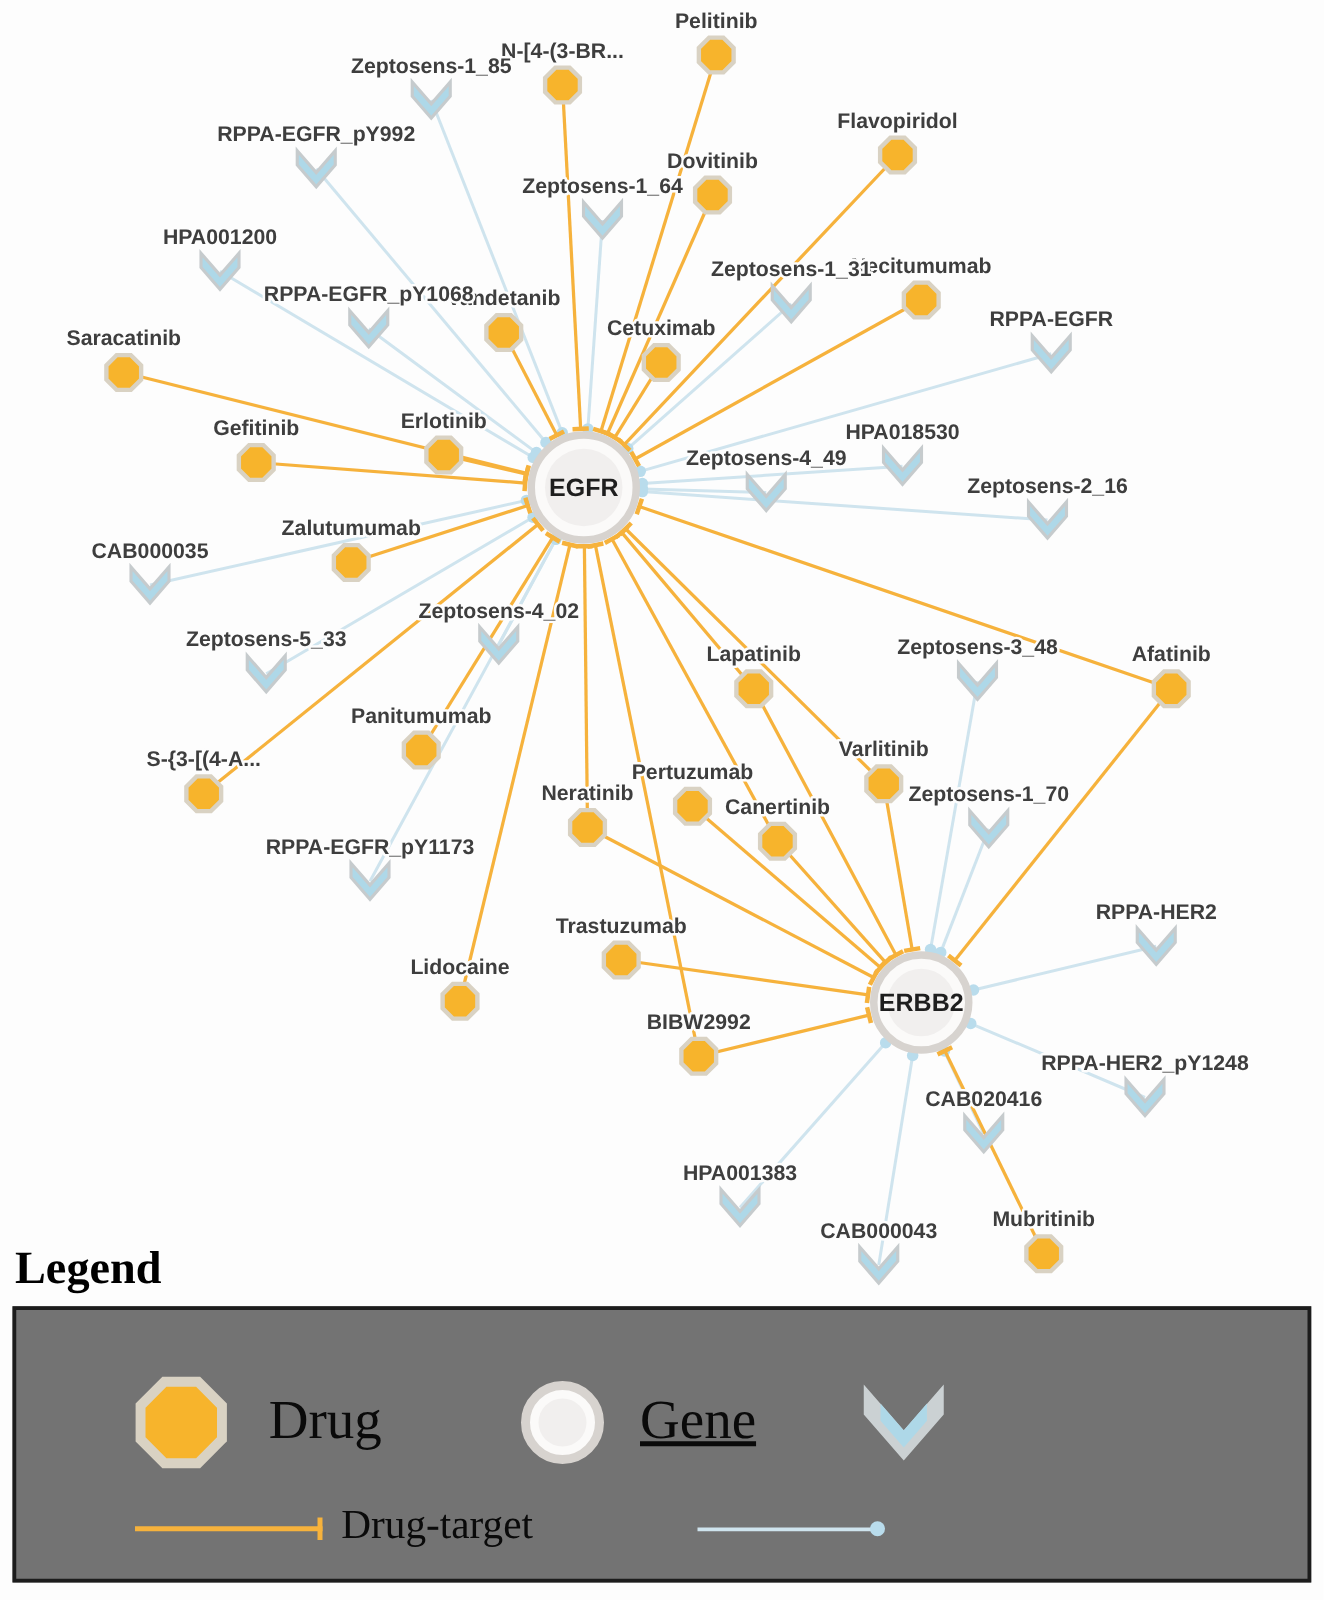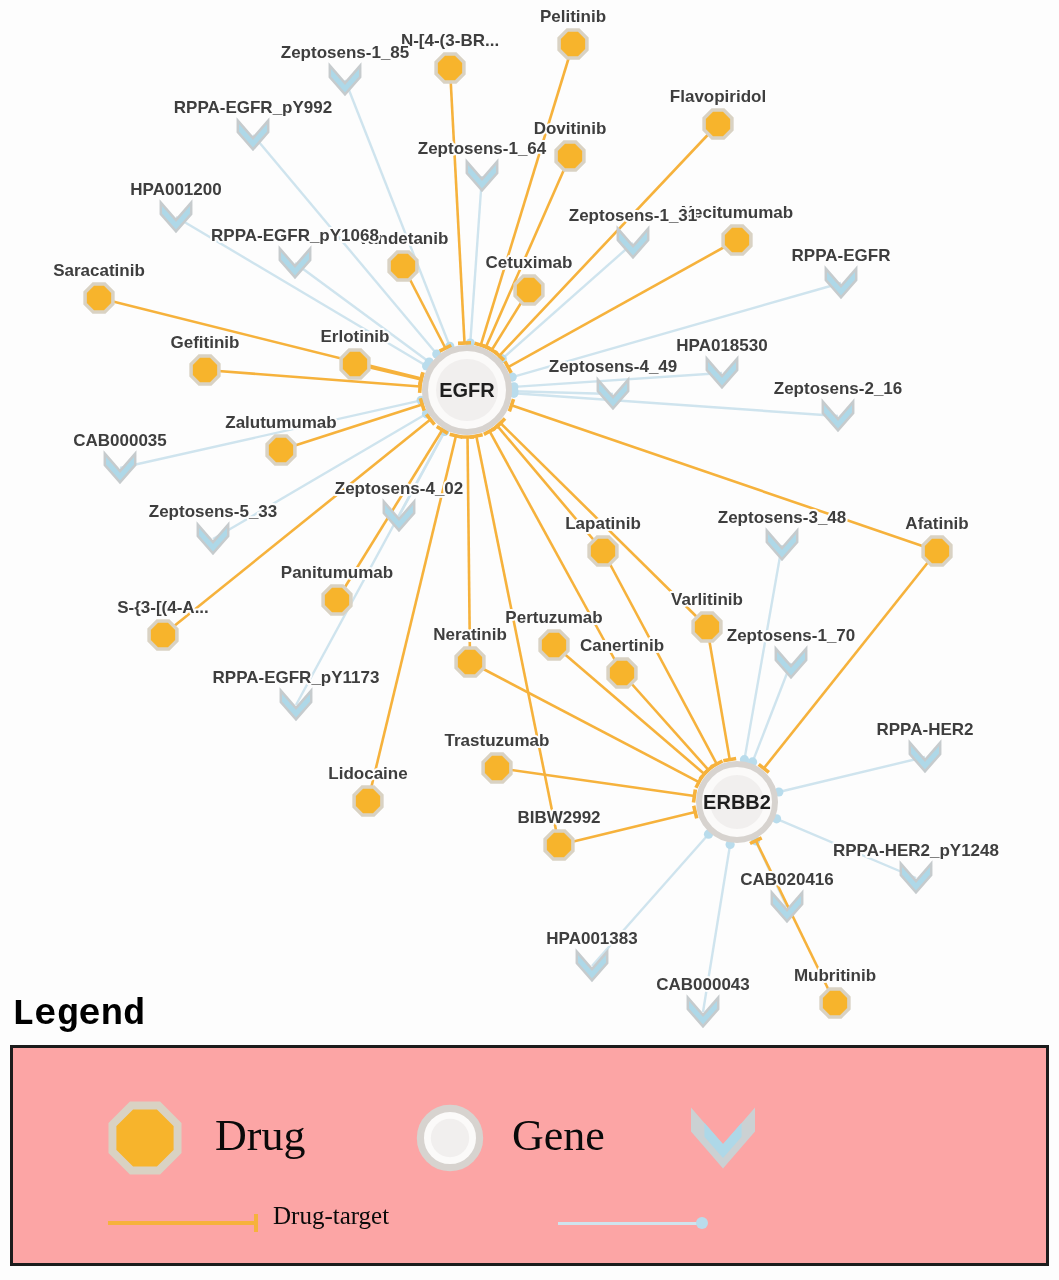--- a/index.html
+++ b/index.html
@@ -27,45 +27,45 @@
     font-family: "Liberation Sans", sans-serif;
     font-weight: bold;
     font-size: 20px;
     fill: #1e1e1e;
     text-anchor: middle;
   }
   .legend-title {
     position: absolute;
     left: 12px;
     top: 993px;
-    font-family: Liberation Mono, monospace;
+    font-family: Liberation Serif, serif;
     font-weight: bold;
     font-size: 37px;
     color: #000000;
   }
   .legend-box {
     position: absolute;
     left: 10px;
     top: 1045px;
     width: 1033px;
     height: 215px;
     border: 3px solid #1c1c1c;
-    background: #fca5a5;
+    background: #737373;
   }
   .lg-abs { position: absolute; }
   .lg-label {
     position: absolute;
     font-family: "Liberation Serif", serif;
     font-size: 44px;
     color: #0a0a0a;
   }
   .lg-label2 {
     position: absolute;
     font-family: "Liberation Serif", serif;
-    font-size: 25px;
+    font-size: 33px;
     color: #0a0a0a;
   }
   .lg-line-drug {
     position: absolute;
     left: 95px; top: 173px;
     width: 150px; height: 4px;
     background: #f6b23c;
   }
   .lg-line-drug .tee {
     position: absolute;
@@ -307,21 +307,21 @@
 
     <svg class="lg-abs" style="left:88px; top:46px;" width="88" height="88" viewBox="-50 -50 100 100">
       <polygon points="37,15.3 15.3,37 -15.3,37 -37,15.3 -37,-15.3 -15.3,-37 15.3,-37 37,-15.3" fill="#f7b42c" stroke="#d9d2c3" stroke-width="9"></polygon>
     </svg>
     <div class="lg-label" style="left:202px; top:62px;">Drug</div>
 
     <svg class="lg-abs" style="left:397px; top:50px;" width="80" height="80" viewBox="-50 -50 100 100">
       <circle cx="0" cy="0" r="37" fill="#fbfaf9" stroke="#d7d3cf" stroke-width="9"></circle>
       <circle cx="0" cy="0" r="24" fill="#f1efee"></circle>
     </svg>
-    <div class="lg-label" style="left:499px; top:62px;">Gene</div>
+    <div class="lg-label" style="left:499px; top:62px;text-decoration:underline;">Gene</div>
 
     <svg class="lg-abs" style="left:668px; top:50px;" width="84" height="80" viewBox="-50 -50 100 100">
       <path d="M-40,-38 L0,8 L40,-38 L40,-8 L0,38 L-40,-8 Z" fill="#cbd1d3"></path>
       <path d="M-40,-38 L0,8 L40,-38 L40,-8 L0,38 L-40,-8 Z" transform="translate(0,3) scale(0.58)" fill="#aed8e8"></path>
     </svg>
 
     <div class="lg-line-drug">
         <span class="tee"></span>
       </div>
     <div class="lg-label2" style="left:260px; top:154px;">Drug-target</div>

